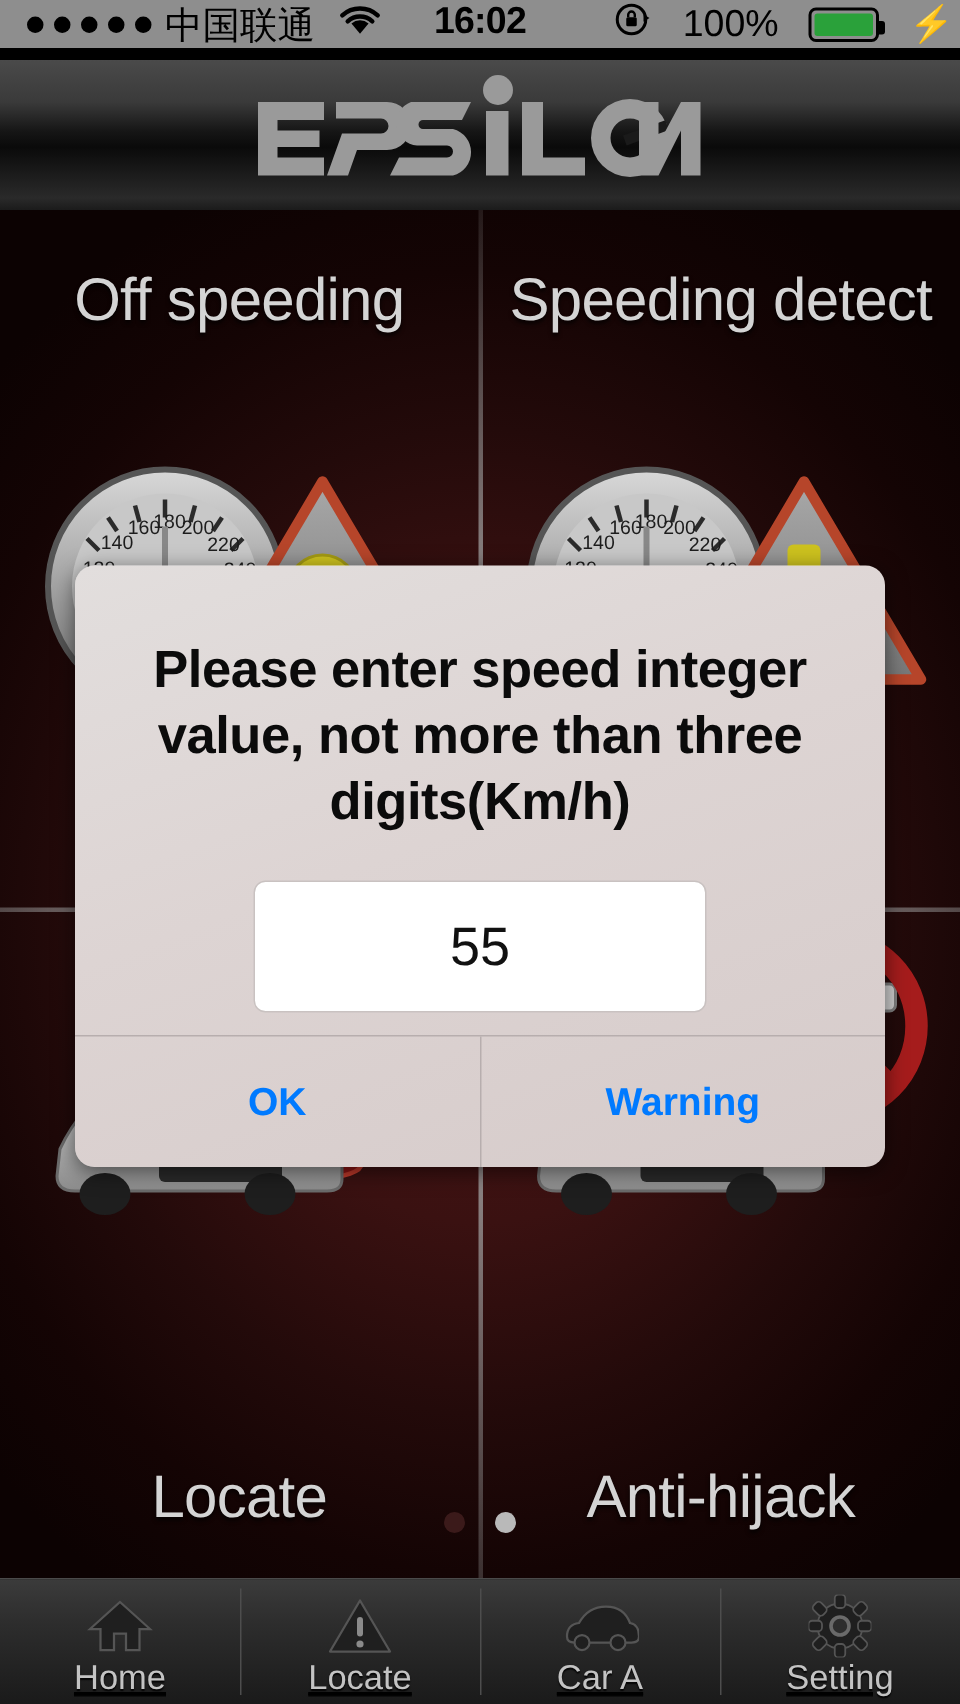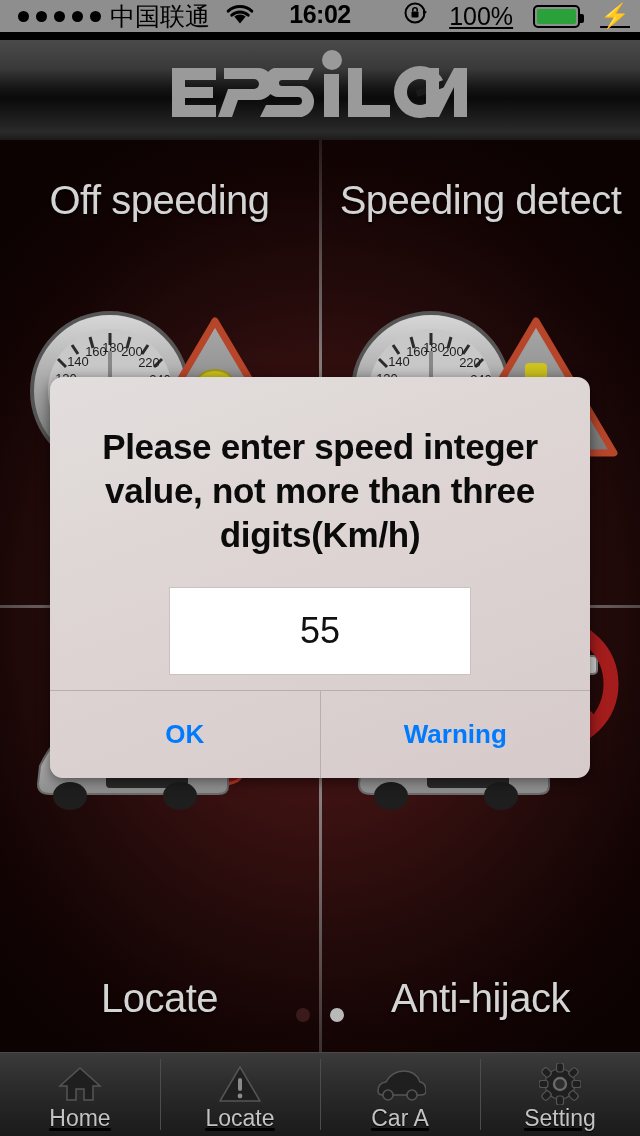--- a/index.html
+++ b/index.html
@@ -17,21 +17,21 @@
     background:#8e8e8e;
     display:flex; 
     color:#000; font-size:25px; font-weight:500;
   }
   .sb-left{ display:flex; align-items:center; gap:9px; padding-left:18px; }
   .sb-dots{ display:flex; gap:7px; align-items:center; }
   .sb-dots i{ width:11px;height:11px;border-radius:50%;background:#000;display:block; }
   .sb-carrier{ font-size:25px; letter-spacing:0px; }
   .sb-wifi{ margin-left:6px; }
   .sb-center{ position:absolute; left:0; right:0; text-align:center; font-size:25px; font-weight:600; letter-spacing:-0.5px;}
-  .sb-right{ position:absolute; right:10px; display:flex; align-items:center; gap:20px;text-decoration:underline; }
+  .sb-right{ position:absolute; right:4px; display:flex; align-items:center; gap:20px; }
   .sb-pct{ font-size:25px; font-weight:500; }
   .batt{ width:47px;height:23px;border:2px solid #000;border-radius:5px;position:relative;padding:2px; }
   .batt i{ display:block; height:100%; background:#2aa13a; border-radius:2px; }
   .batt:after{ content:""; position:absolute; right:-6px; top:7px; width:4px;height:9px;background:#000;border-radius:0 2px 2px 0; }
   .bolt{ font-size:24px; line-height:1; }
 
   
   .header{
     position:absolute; top:40px; left:0; width:640px; height:100px;
     background:linear-gradient(180deg,#4a4a4a 0%,#3a3a3a 28%,#151515 48%,#0a0a0a 58%,#2a2a2a 92%,#1b1b1b 100%);
@@ -98,21 +98,21 @@
     box-shadow:0 3px 14px rgba(0,0,0,.55);
     display:flex; flex-direction:column; overflow:hidden;
   }
   .dlg-body{ flex:1; padding:48px 28px 0; }
   .dlg-title{
     text-align:center; color:#0b0b0b; font-size:35px; line-height:44px;
     font-weight:bold; letter-spacing:-.3px;
   }
   .dlg-input{
     display:block; width:302px; height:88px; margin:30px auto 0;
-    background:#fff; border:1px solid #c9c2c1; border-radius:0;
+    background:#fff; border:1px solid #c9c2c1; border-radius:8px;
     text-align:center; font-size:36px; color:#111;
     font-family:"Liberation Sans", sans-serif; outline:none;
   }
   .dlg-actions{ display:flex; height:88px; border-top:1px solid #b7aeae; }
   .dlg-btn{
     flex:1; display:flex; align-items:center; justify-content:center;
     color:#007aff; font-size:26px; font-weight:bold; background:transparent;
     border:none; font-family:"Liberation Sans", sans-serif; cursor:pointer;
   }
   .dlg-btn + .dlg-btn{ border-left:1px solid #b7aeae; }

